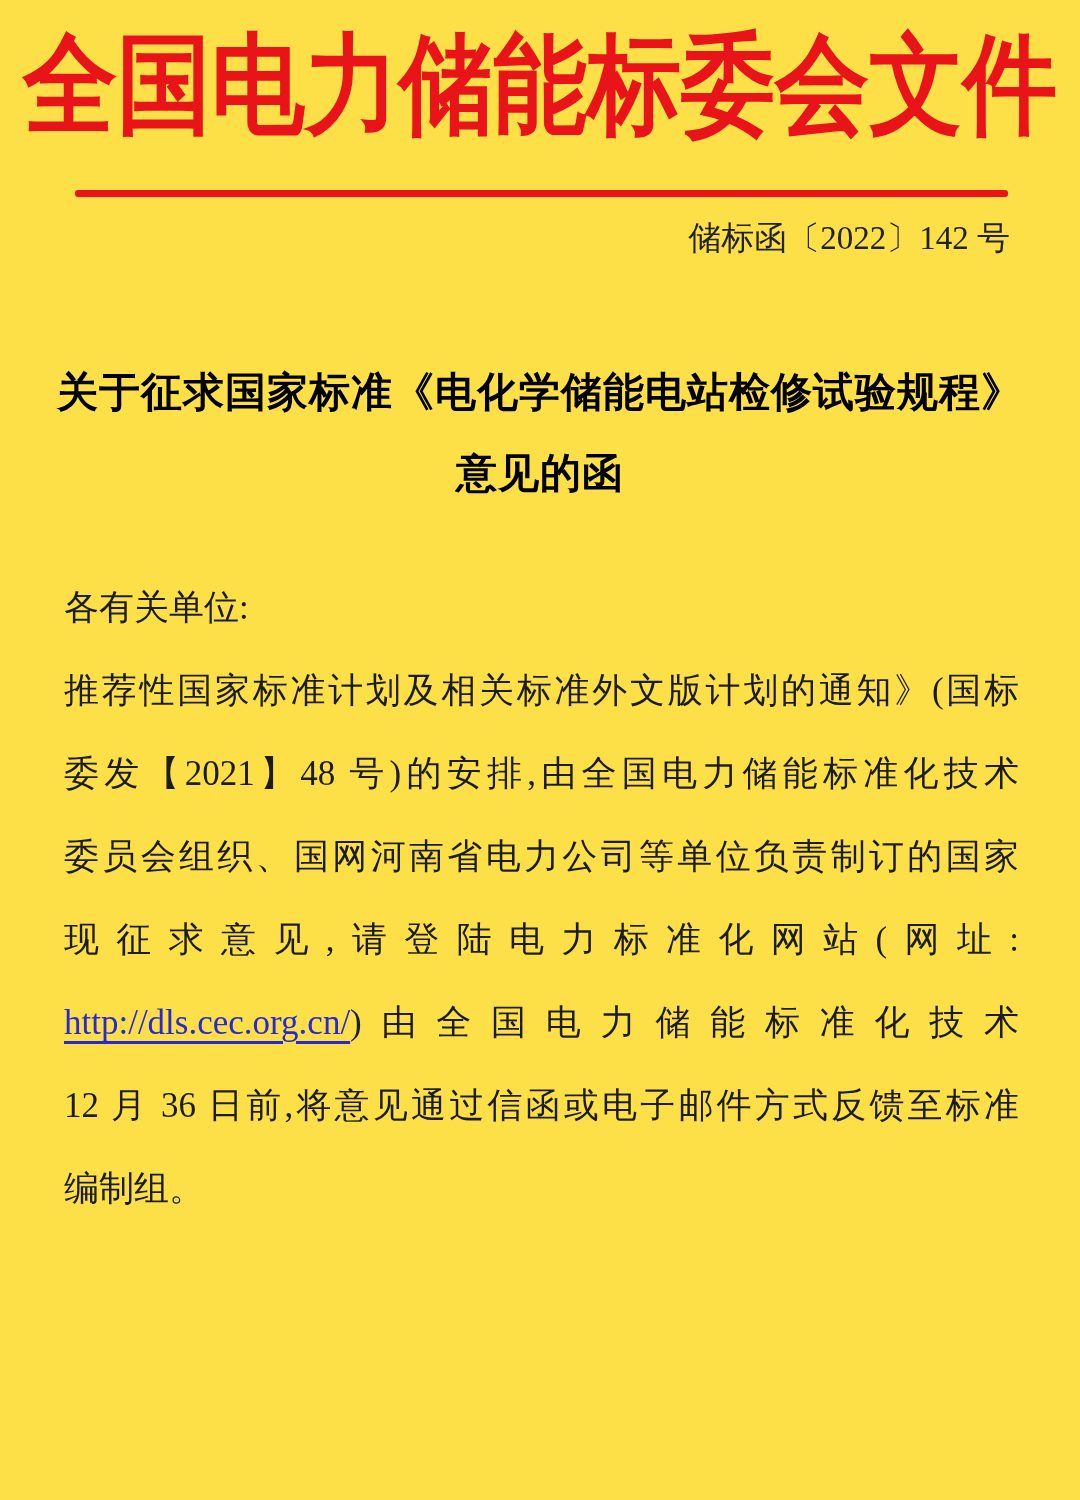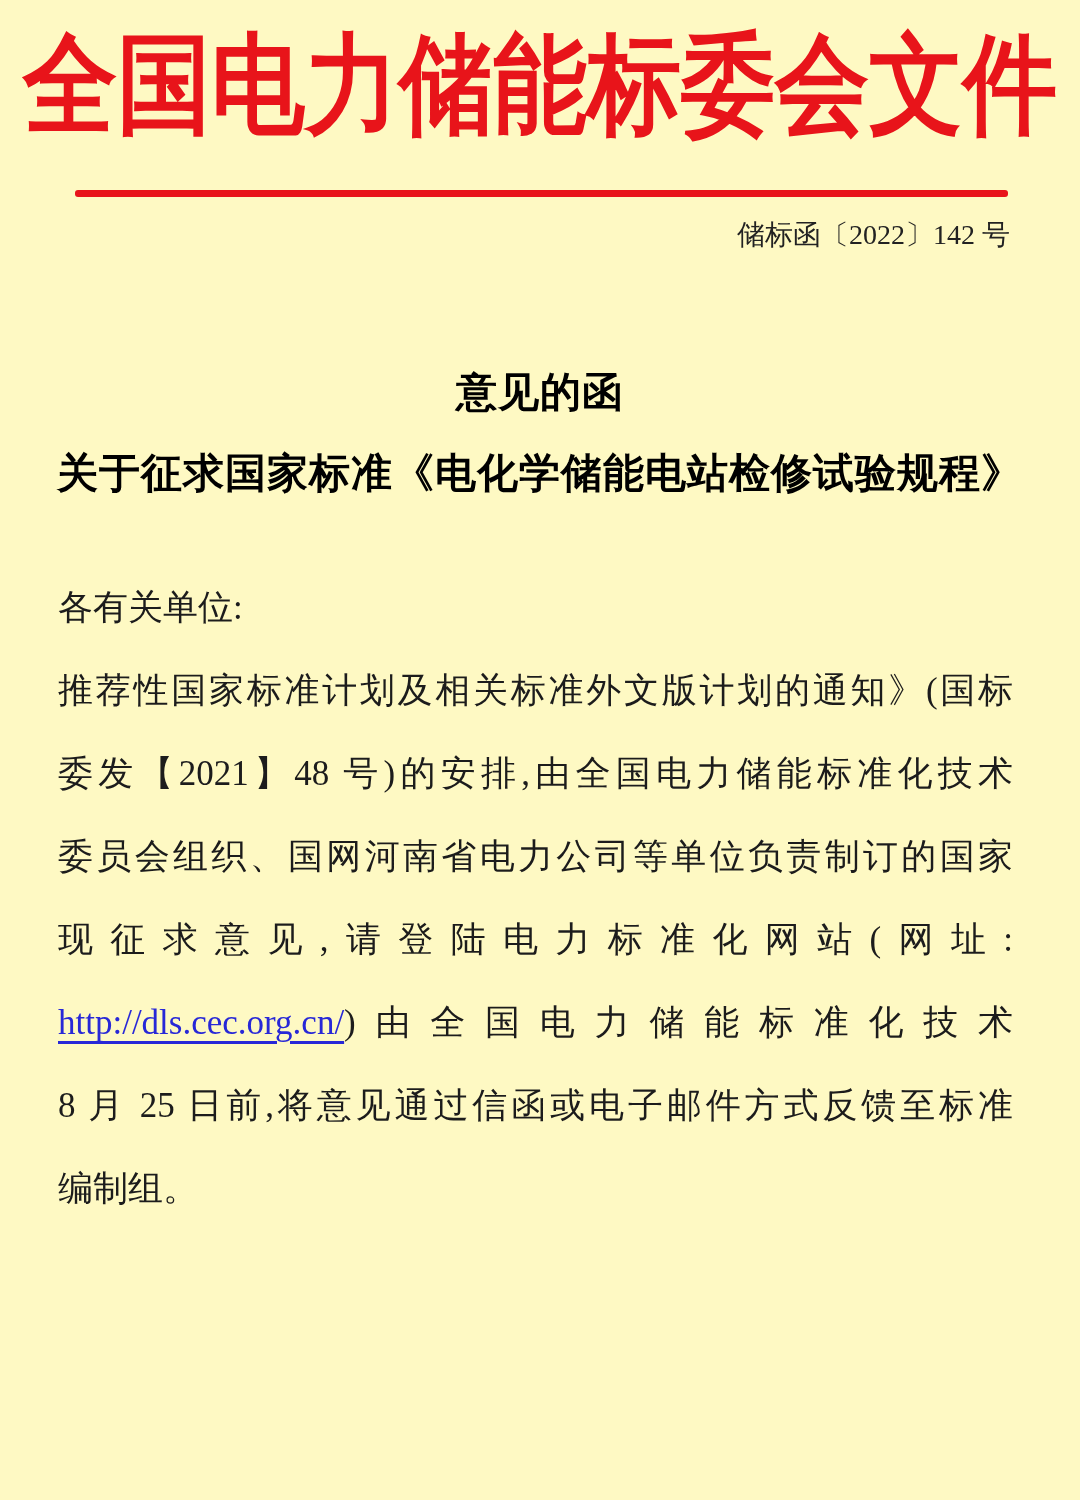--- a/index.html
+++ b/index.html
@@ -1,20 +1,20 @@
 <!DOCTYPE html>
 <html><head>
 <meta charset="utf-8">
 <style>
   html, body { margin: 0; padding: 0; background: #ffffff; }
   .page {
     position: relative;
     width: 1080px;
     height: 1500px;
-    background: #fef9c3;
+    background: #fde047;
     overflow: hidden;
     font-family: "Liberation Serif", serif;
     color: #1c1c1c;
   }
   .org-title {
     position: absolute;
     top: 12px;
     left: 0;
     width: 100%;
     text-align: center;
@@ -35,40 +35,40 @@
     height: 7px;
     background: #e8141a;
     border-radius: 3px;
   }
   .doc-number {
     position: absolute;
     top: 216px;
     left: 0;
     width: 1010px;
     text-align: right;
-    font-size: 28px;
+    font-size: 33px;
     color: #222222;
     font-family: "Liberation Serif", serif;
   }
   .letter-title {
     position: absolute;
     top: 352px;
     left: 0;
     width: 100%;
     text-align: center;
     font-size: 41px;
     font-weight: bold;
     color: #000000;
     line-height: 81px;
     letter-spacing: 1px;
   }
   .letter-body {
     position: absolute;
     top: 566px;
-    left: 58px;
+    left: 64px;
     width: 955px;
     font-size: 35px;
     line-height: 83px;
     color: #1c1c1c;
   }
   .bodyline { height: 83px; white-space: nowrap; }
   .bodyline.jl {
     white-space: normal;
     text-align: justify;
     text-align-last: justify;
@@ -109,29 +109,29 @@
 
 <div class="page">
 
   <div class="org-title">全国电力储能标委会文件</div>
 
   <div class="red-divider"></div>
 
   <div class="doc-number">储标函〔2022〕142 号</div>
 
   <div class="letter-title">
+    <div>关于征求国家标准《电化学储能电站检修试验规程》</div>
     <div>意见的函</div>
-    <div>关于征求国家标准《电化学储能电站检修试验规程》</div>
   </div>
 
   <div class="letter-body">
     <div class="bodyline">各有关单位:</div>
     <div class="bodyline jl">推荐性国家标准计划及相关标准外文版计划的通知》(国标</div>
     <div class="bodyline jl">委发【2021】48 号)的安排,由全国电力储能标准化技术</div>
     <div class="bodyline jl">委员会组织、国网河南省电力公司等单位负责制订的国家</div>
     <div class="bodyline jl">现征求意见,请登陆电力标准化网站(网址:</div>
     <div class="bodyline jl"><a class="url" href="#">http://dls.cec.org.cn/</a><span>)由全国电力储能标准化技术</span></div>
-    <div class="bodyline jl">8 月 25 日前,将意见通过信函或电子邮件方式反馈至标准</div>
+    <div class="bodyline jl">12 月 36 日前,将意见通过信函或电子邮件方式反馈至标准</div>
     <div class="bodyline">编制组。</div>
   </div>
 
 
 </div>
 
 </body></html>

